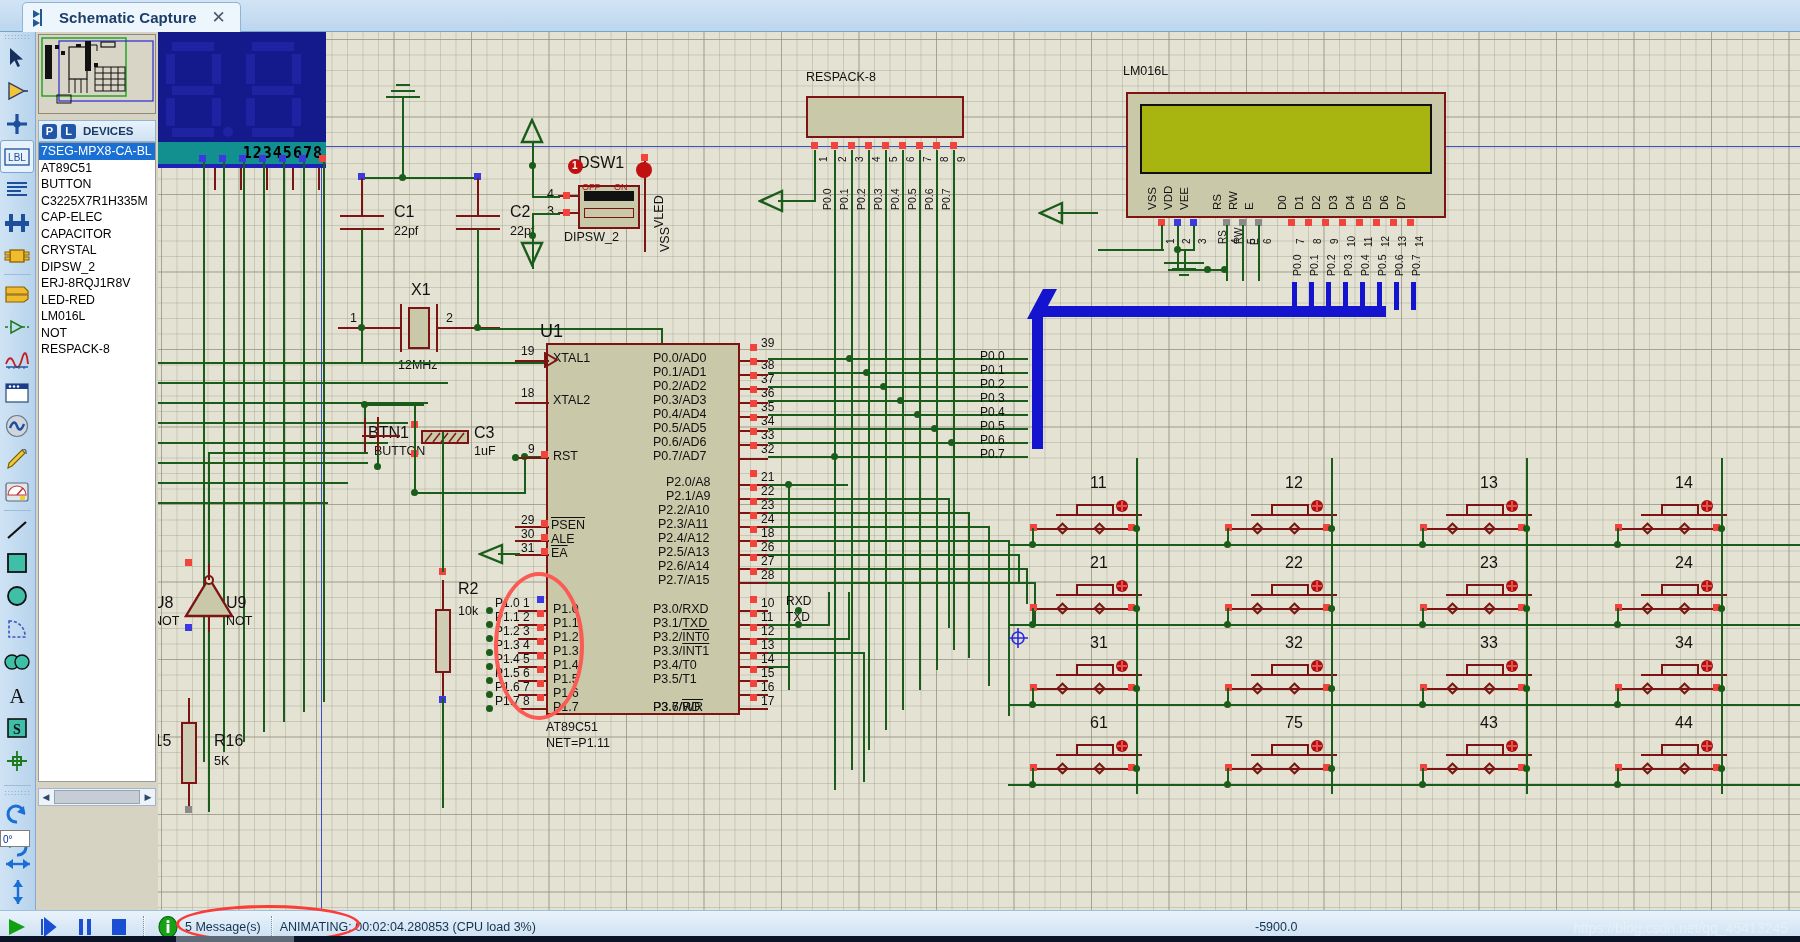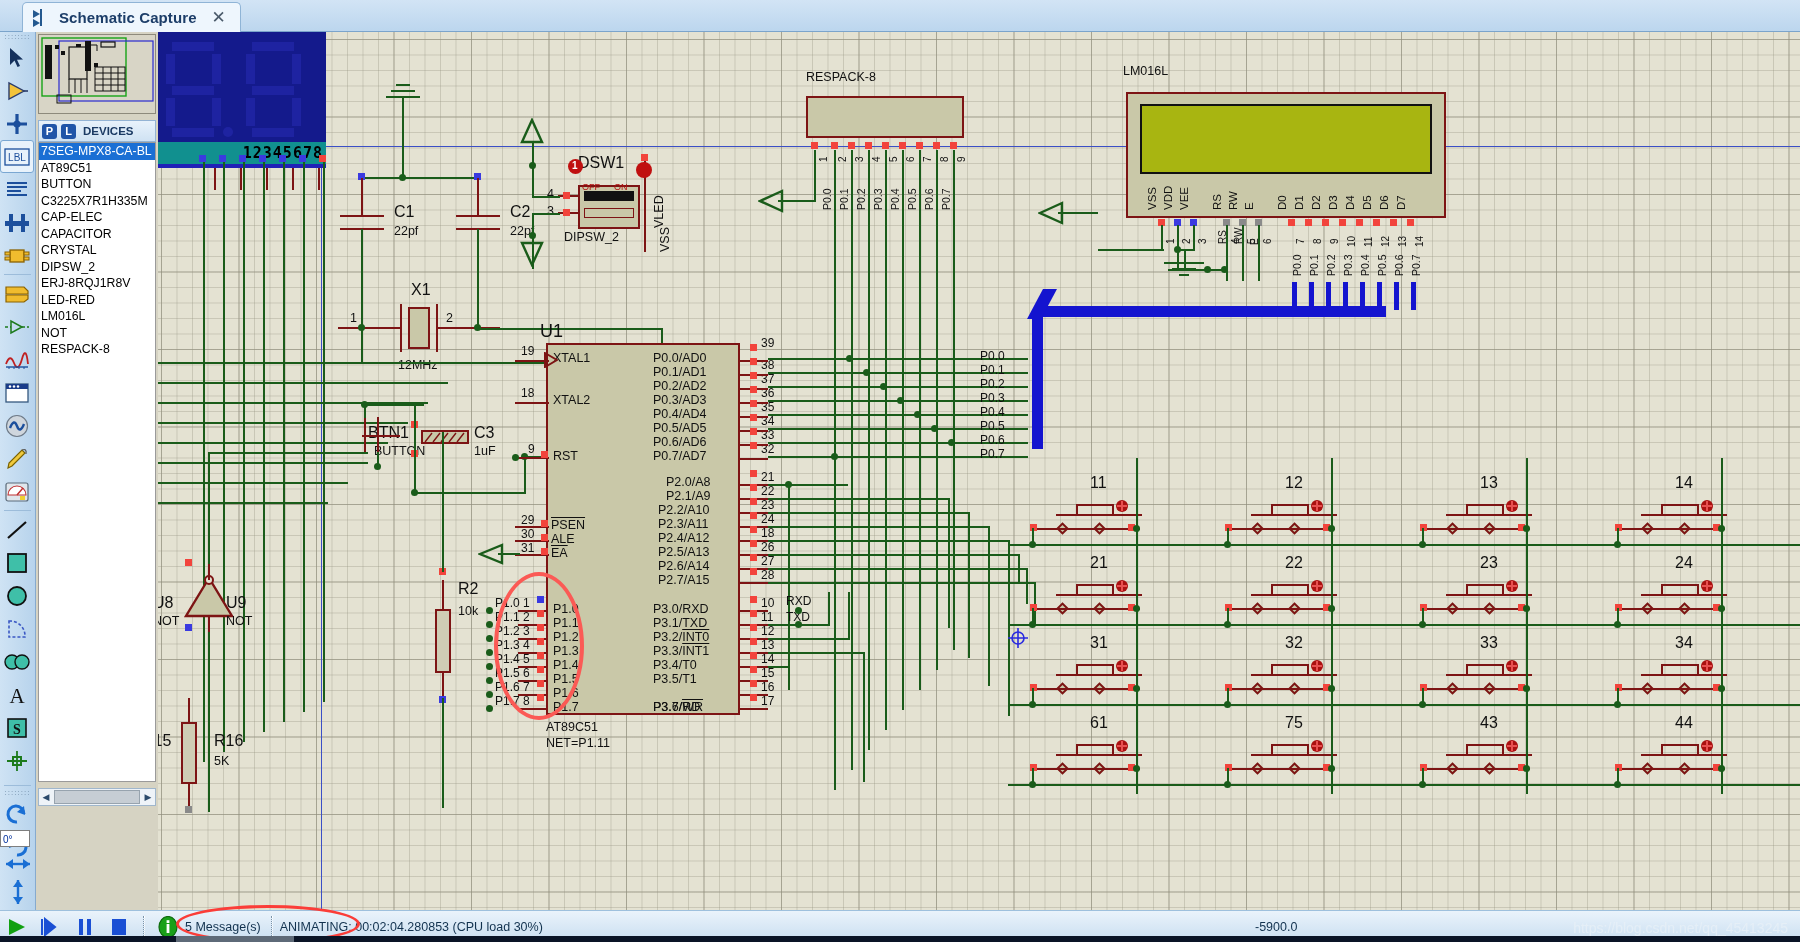--- a/index.html
+++ b/index.html
@@ -1268,19 +1268,19 @@
   <div class="sdiv"></div>
   <div style="display:flex;align-items:center;gap:7px;margin-left:6px">
     <svg width="20" height="22" viewBox="0 0 20 22">
       <ellipse cx="10" cy="11" rx="9" ry="10.5" fill="#19a019" stroke="#0d6b0d" stroke-width="1.2"></ellipse>
       <rect x="8.6" y="8" width="2.8" height="9" fill="#fff"></rect>
         <rect x="8.6" y="4.2" width="2.8" height="2.8" fill="#fff"></rect>
       </svg>
     <span class="stext">5 Message(s)</span>
   </div>
   <div class="sdiv" style="margin-left:10px"></div>
-  <span class="stext">ANIMATING: 00:02:04.280853 (CPU load 30%)</span>
+  <span class="stext">ANIMATING: 00:02:04.280853 (CPU load 3%)</span>
   <span id="coordtxt">-5900.0</span>
   <span id="watermark">https://blog.csdn.net/qq_45413245</span>
 </div>
 <div id="sbEllipse"></div>
 <div id="taskbar"></div>
 <div id="tbthumb"></div>
 
 </body></html>

